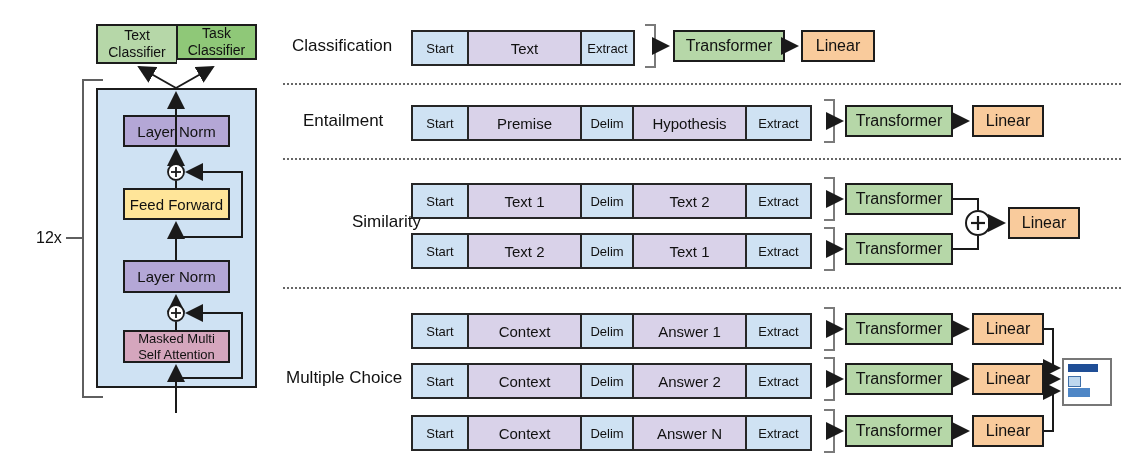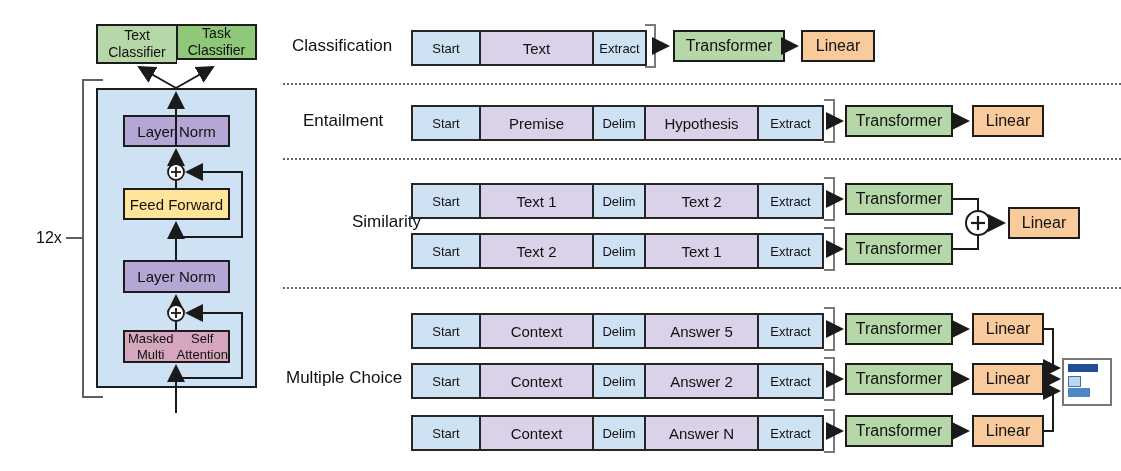--- a/index.html
+++ b/index.html
@@ -6,21 +6,21 @@
   .canvas{position:relative;width:1121px;height:471px;background:#fff;overflow:hidden;}
   .abs{position:absolute;box-sizing:border-box;}
   .box{position:absolute;box-sizing:border-box;border:2px solid #1c1c1c;display:flex;
        align-items:center;justify-content:center;text-align:center;color:#111;z-index:2;}
   .strip{position:absolute;display:flex;height:32px;border:2px solid #262626;z-index:2;}
   .cell{display:flex;align-items:center;justify-content:center;box-sizing:border-box;
         border-right:2px solid #262626;height:100%;color:#111;}
   .cell:last-child{border-right:none;}
   .c-tok{background:#cfe2f3;font-size:13px;}
   .c-span{background:#d9d2e9;font-size:15px;}
-  .w-start{width:68px}.w-span{width:113px}.w-delim{width:52px}.w-extract{width:63px}.w-extract-sm{width:51px}
+  .w-start{width:56px}.w-span{width:113px}.w-delim{width:52px}.w-extract{width:63px}.w-extract-sm{width:51px}
   .transformer{background:#b6d7a8;font-size:16px;}
   .linear{background:#f9cb9c;font-size:16px;}
   .tasklabel{position:absolute;font-size:17px;color:#111;z-index:2;white-space:nowrap;}
   .dotsep{position:absolute;left:283px;width:838px;height:0;border-top:2px dotted #666;z-index:1;}
   .wires{position:absolute;left:0;top:0;z-index:10;pointer-events:none;}
   .wire{stroke:#1a1a1a;stroke-width:2;fill:none;}
   .arr{marker-end:url(#ah);}
   .bracket{stroke:#7a7a7a;stroke-width:2;fill:none;}
   .plus circle{fill:#fff;stroke:#1a1a1a;stroke-width:1.8;}
   .plus line{stroke:#1a1a1a;stroke-width:1.8;}
@@ -38,21 +38,21 @@
 <div class="canvas">
 
   <div class="box" style="left:96px;top:24px;width:81px;height:40px;background:#b6d7a8;font-size:14px;line-height:1.25;border-right-width:1px;">Text Classifier</div>
   <div class="box" style="left:176px;top:24px;width:81px;height:36px;background:#8fc878;font-size:14px;line-height:1.25;">Task Classifier</div>
 
   <div class="box" style="left:96px;top:88px;width:161px;height:300px;background:#cfe2f3;z-index:1;"></div>
 
   <div class="box" style="left:123px;top:115px;width:107px;height:32px;background:#b4a7d6;font-size:15px;">Layer Norm</div>
   <div class="box" style="left:123px;top:188px;width:107px;height:32px;background:#ffe599;font-size:15px;">Feed Forward</div>
   <div class="box" style="left:123px;top:260px;width:107px;height:33px;background:#b4a7d6;font-size:15px;">Layer Norm</div>
-  <div class="box" style="left:123px;top:330px;width:107px;height:33px;background:#d5a6bd;font-size:13px;line-height:1.18;flex-direction:row;justify-content:space-between;">
+  <div class="box" style="left:123px;top:330px;width:107px;height:33px;background:#d5a6bd;font-size:13px;line-height:1.18;flex-direction:column;">
     <span>Masked Multi</span>
     <span>Self Attention</span>
   </div>
 
   <div class="abs" style="left:36px;top:229px;font-size:16px;color:#111;z-index:2;">12x</div>
 
   <div class="tasklabel" style="left:292px;top:36px;">Classification</div>
   <div class="tasklabel" style="left:303px;top:111px;">Entailment</div>
   <div class="tasklabel" style="left:324px;top:212px;margin-left:28px;">Similarity</div>
   <div class="tasklabel" style="left:286px;top:368px;">Multiple Choice</div>
@@ -94,21 +94,21 @@
     <div class="cell c-tok w-extract">Extract</div>
   </div>
   <div class="box transformer" style="left:845px;top:183px;width:108px;height:32px;">Transformer</div>
   <div class="box transformer" style="left:845px;top:233px;width:108px;height:32px;">Transformer</div>
   <div class="box linear" style="left:1008px;top:207px;width:72px;height:32px;">Linear</div>
 
   <div class="strip" style="left:411px;top:313px;">
     <div class="cell c-tok w-start">Start</div>
     <div class="cell c-span w-span">Context</div>
     <div class="cell c-tok w-delim">Delim</div>
-    <div class="cell c-span w-span">Answer 5</div>
+    <div class="cell c-span w-span">Answer 1</div>
     <div class="cell c-tok w-extract">Extract</div>
   </div>
   <div class="strip" style="left:411px;top:363px;">
     <div class="cell c-tok w-start">Start</div>
     <div class="cell c-span w-span">Context</div>
     <div class="cell c-tok w-delim">Delim</div>
     <div class="cell c-span w-span">Answer 2</div>
     <div class="cell c-tok w-extract">Extract</div>
   </div>
   <div class="strip" style="left:411px;top:415px;">

